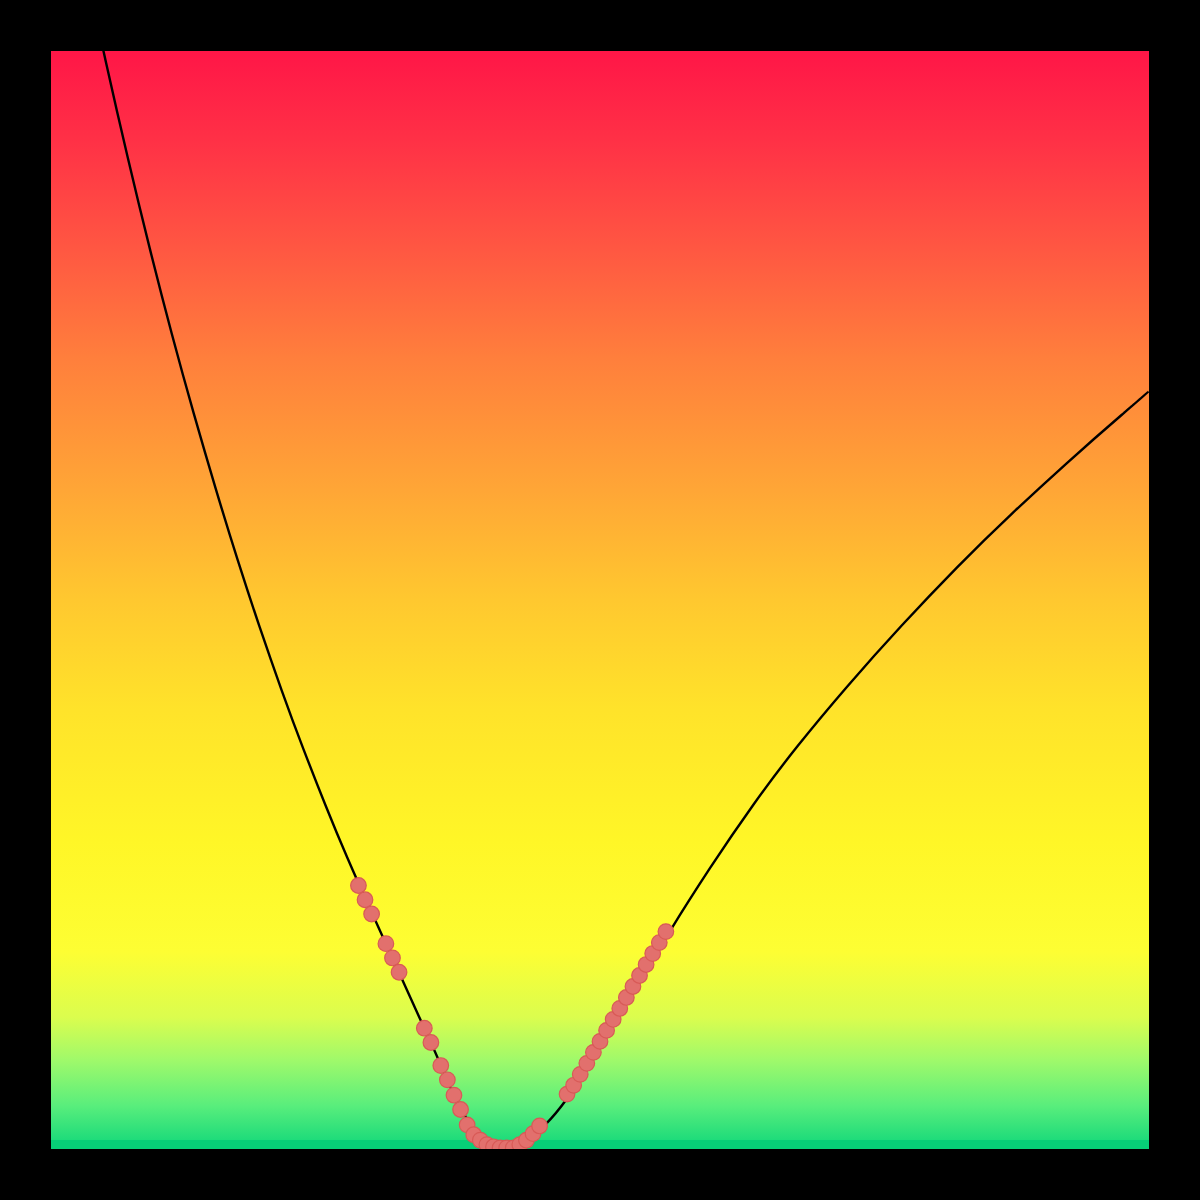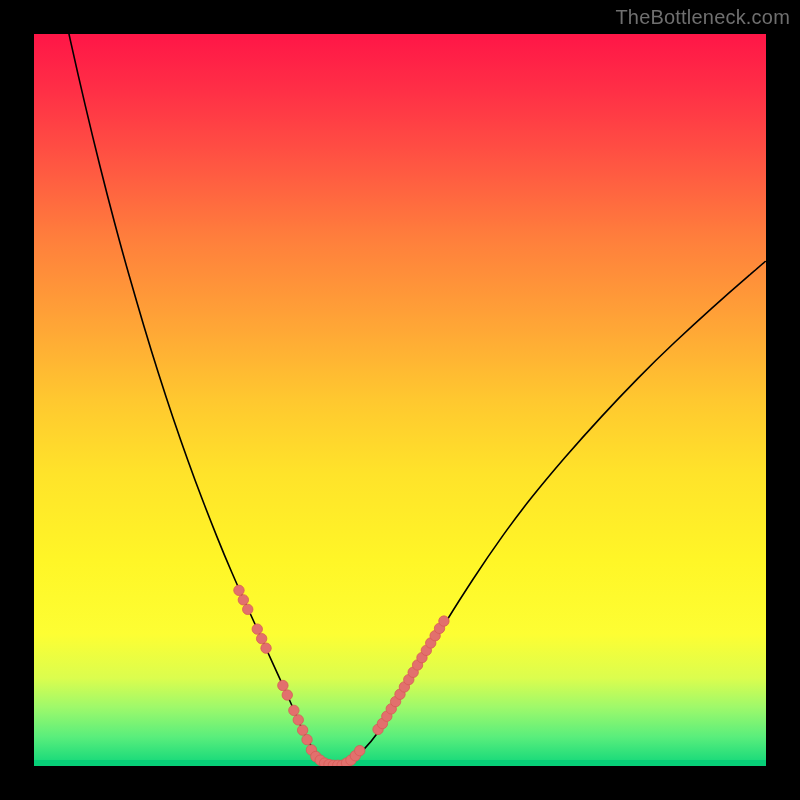--- a/index.html
+++ b/index.html
@@ -115,14 +115,13 @@
           <circle cx="383.57" cy="630.98" r="5.2" fill="#e2706d" stroke="#d85a57" stroke-width="0.8"></circle>
           <circle cx="387.96" cy="623.66" r="5.2" fill="#e2706d" stroke="#d85a57" stroke-width="0.8"></circle>
           <circle cx="392.35" cy="616.34" r="5.2" fill="#e2706d" stroke="#d85a57" stroke-width="0.8"></circle>
           <circle cx="396.74" cy="609.02" r="5.2" fill="#e2706d" stroke="#d85a57" stroke-width="0.8"></circle>
           <circle cx="401.14" cy="601.70" r="5.2" fill="#e2706d" stroke="#d85a57" stroke-width="0.8"></circle>
           <circle cx="405.53" cy="594.38" r="5.2" fill="#e2706d" stroke="#d85a57" stroke-width="0.8"></circle>
           <circle cx="409.92" cy="587.06" r="5.2" fill="#e2706d" stroke="#d85a57" stroke-width="0.8"></circle>
         </g>
     </svg>
   </div>
-  <div class="watermark">TheBottleneck.com</div>
 </div>
 
 </body></html>

